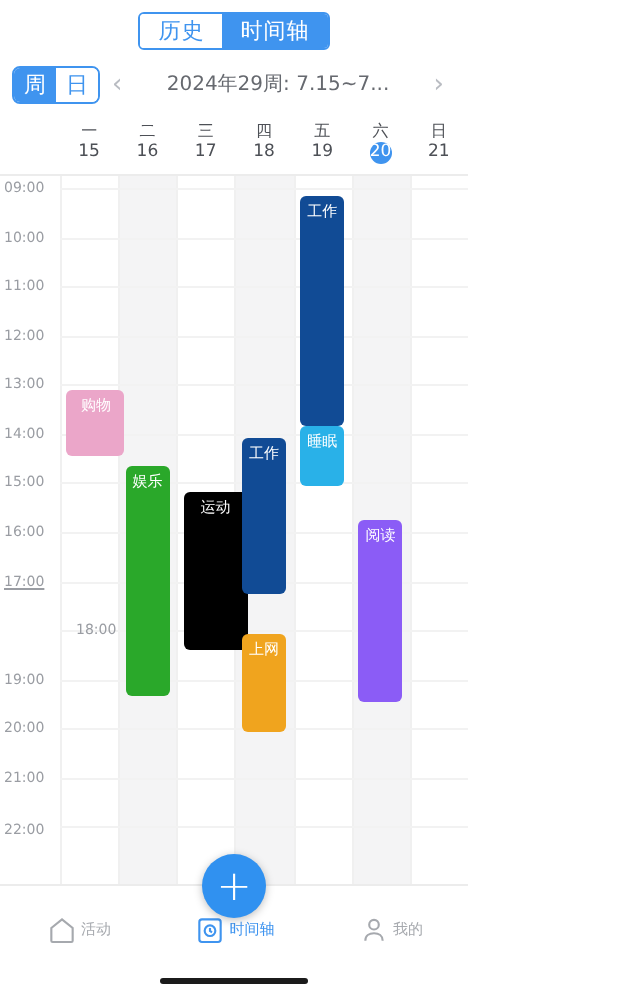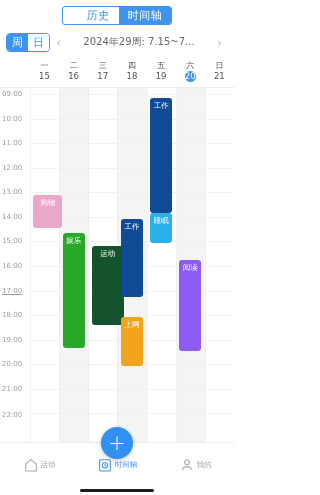--- a/index.html
+++ b/index.html
@@ -23,21 +23,20 @@
     background: #ffffff;
     flex: 0 0 auto;
     padding-top: 3px;
   }
   .seg {
     display: flex;
     border: 1px solid #3f94ef;
     border-radius: 3px;
     overflow: hidden;
     height: 19px;
-    padding-left: 15px;
   }
   .seg-item {
     font-size: 11px;
     line-height: 17px;
     padding: 0 9px;
     color: #3f94ef;
     background: #ffffff;
     letter-spacing: .5px;
   }
   .seg-item.active { background: #3f94ef; color: #ffffff; }
@@ -85,21 +84,21 @@
   }
   .wh-cell {
     flex: 1 1 0; min-width: 0;
     display: flex; flex-direction: column;
     align-items: center; justify-content: center;
     gap: 1px;
   }
   .wh-dow { font-size: 8px; color: #4d5056; line-height: 9px; }
   .wh-num {
     font-size: 8.5px; color: #4d5056; line-height: 11px;
-    width: 11px; height: 11px; text-align: left;
+    width: 11px; height: 11px; text-align: center;
     border-radius: 50%;
   }
   .wh-num.today { background: #3f94ef; color: #ffffff; }
 
   
   .gridwrap {
     position: relative;
     flex: 1 1 auto;
     background: #ffffff;
     overflow: hidden;
@@ -251,38 +250,38 @@
         <div class="hline" style="top: 202.571px;"></div>
         <div class="hline" style="top: 227.143px;"></div>
         <div class="hline" style="top: 251.714px;"></div>
         <div class="hline" style="top: 276.286px;"></div>
         <div class="hline" style="top: 300.857px;"></div>
         <div class="hline" style="top: 325.429px;"></div>
       </div>
     <div id="events">
         <div class="event" style="top: 92px; height: 32.7619px; left: 33.4971px; width: 29px; background: rgb(235, 166, 201); margin-top: 15px;">购物</div>
         <div class="event" style="top: 145.238px; height: 114.667px; left: 62.64px; width: 22.1486px; background: rgb(42, 168, 42);">娱乐</div>
-        <div class="event" style="top: 157.524px; height: 79.8571px; left: 91.7829px; width: 32px; background: #14532d;">运动</div>
+        <div class="event" style="top: 157.524px; height: 79.8571px; left: 91.7829px; width: 32px; background: #000000;">运动</div>
         <div class="event" style="top: 130.905px; height: 77.8095px; left: 120.926px; width: 22.1486px; background: rgb(17, 75, 149);">工作</div>
         <div class="event" style="top: 229.19px; height: 49.1429px; left: 120.926px; width: 22.1486px; background: rgb(240, 164, 30);">上网</div>
         <div class="event" style="top: 10.0952px; height: 114.667px; left: 150.069px; width: 22.1486px; background: rgb(17, 75, 149);">工作</div>
         <div class="event" style="top: 124.762px; height: 30.7143px; left: 150.069px; width: 22.1486px; background: rgb(41, 177, 232);">睡眠</div>
         <div class="event" style="top: 171.857px; height: 91px; left: 179.211px; width: 22.1486px; background: #8b5cf6;">阅读</div>
       </div>
     <div class="timecol" id="timecol">
         <div class="timelbl" style="top: 2px;">09:00</div>
         <div class="timelbl" style="top: 26.5714px;">10:00</div>
         <div class="timelbl" style="top: 51.1429px; text-align: right;">11:00</div>
         <div class="timelbl" style="top: 75.7143px;">12:00</div>
         <div class="timelbl" style="top: 100.286px;">13:00</div>
         <div class="timelbl" style="top: 124.857px;">14:00</div>
         <div class="timelbl" style="top: 149.429px;">15:00</div>
         <div class="timelbl" style="top: 174px;">16:00</div>
         <div class="timelbl" style="top: 198.571px; text-decoration: underline;">17:00</div>
-        <div class="timelbl" style="top: 223.143px;">18:00</div>
+        <div class="timelbl" style="top: 223.143px; margin-left: 36px;">18:00</div>
         <div class="timelbl" style="top: 247.714px;">19:00</div>
         <div class="timelbl" style="top: 272.286px;">20:00</div>
         <div class="timelbl" style="top: 296.857px;">21:00</div>
         <div class="timelbl" style="top: 323px;">22:00</div>
       </div>
   </div>
 
   <div class="bottomnav">
     <div class="nav-item">
       <svg class="nav-ico" viewBox="0 0 24 24" fill="none" stroke="currentColor" stroke-width="1.6">

